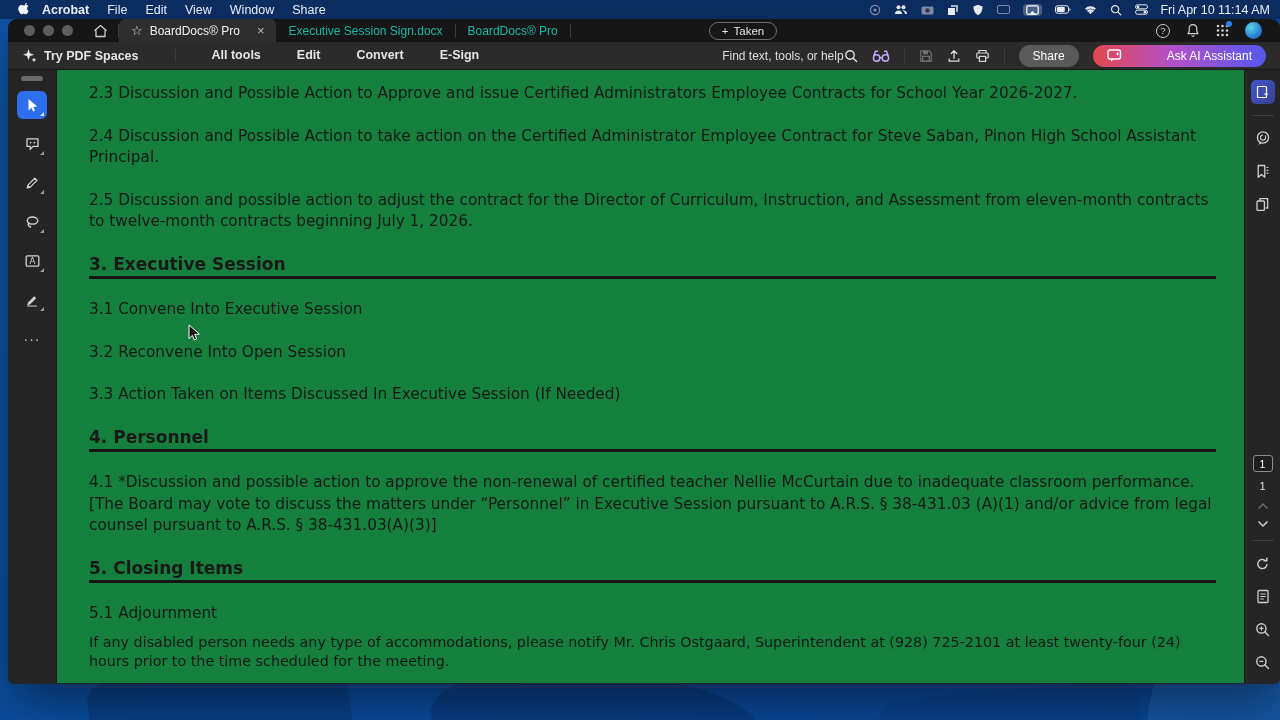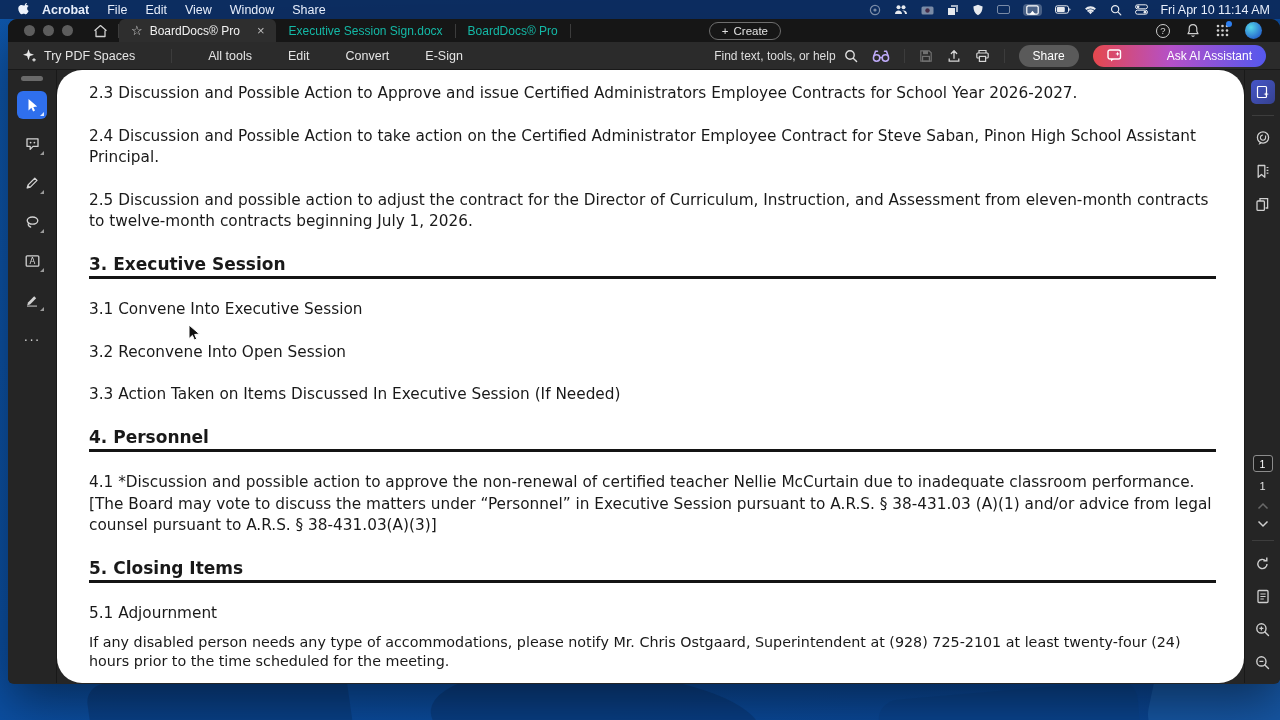--- a/index.html
+++ b/index.html
@@ -52,25 +52,25 @@
   .help-circ { width:14px; height:14px; border:1.3px solid #cfcfcf; border-radius:50%;
     font-size:9.5px; display:flex; align-items:center; justify-content:center; color:#cfcfcf; }
   .apps-wrap { position:relative; display:flex; }
   .apps-dot { position:absolute; right:-3px; top:-3px; width:6px; height:6px; border-radius:50%; background:#2d7ff0; }
   .avatar { width:17px; height:17px; border-radius:50%;
     background:radial-gradient(circle at 35% 32%, #55d7e8, #2a6fd0 70%, #1d4fa0); }
 
   
   .toolbar { height:28px; background:#2b2b2b; border-bottom:1px solid #191919;
     display:flex; align-items:center; padding:0 14px; color:#e4e4e4; font-size:12.5px; }
-  .tool-left { display:flex; align-items:center; gap:36px; }
+  .tool-left { display:flex; gap:36px;font-weight:bold; }
   .spaces { display:flex; align-items:center; gap:7px; }
   .toolbar .spacer { flex:1; }
   .tool-right { display:flex; align-items:center; gap:14px; }
-  .findtxt { font-size:12px; color:#dedede; display:flex; align-items:center; gap:8px; }
+  .findtxt { font-size:12px; color:#dedede; display:flex; align-items:center; gap:0; }
   .icbtn { display:flex; align-items:center; color:#d6d6d6; }
   .icbtn.disabled { color:#707070; }
   .pill { border-radius:13px; padding:4px 14px; font-size:12px; font-weight:normal; color:#fff; display:flex; align-items:center; gap:6px; }
   .pill.share { background:#5a5a5a; }
   .pill.ai { background:linear-gradient(90deg,#e5484d 0%, #b450c8 45%, #5558ee 100%);gap:45px; }
 
   
   .mainrow { display:flex; height:613px; }
 
   
@@ -79,21 +79,21 @@
   .handle { width:22px; height:5px; border-radius:3px; background:#6a6a6a; margin-bottom:10px; }
   .tool { width:30px; height:28px; border-radius:6px; display:flex; align-items:center;
     justify-content:center; color:#d2d2d2; margin-bottom:11px; position:relative; }
   .tool.selected { background:#2f6fed; color:#fff; }
   .tool .fly { position:absolute; right:3px; bottom:3px; width:0; height:0;
     border-left:4px solid transparent; border-bottom:4px solid #9a9a9a; }
   .tool.selected .fly { border-bottom-color:#dce7ff; }
   .more-dots { color:#cfcfcf; font-size:14px; letter-spacing:1px; }
 
   
-  .docwrap { flex:1; background:#ffffff; overflow:hidden;border-radius:25px; }
+  .docwrap { flex:1; background:#15803d; overflow:hidden; }
   .doc { padding:13px 28px 20px 32px; color:#191919;
     font-family:"DejaVu Sans", sans-serif; font-size:15.3px; line-height:21.5px; }
   .blk { margin-bottom:21px; }
   .blk-heading { font-size:17px; font-weight:bold; border-bottom:3px solid #141414;
     padding-bottom:1px; margin:4px 0 20px 0; }
   .blk-note { font-size:14.3px; line-height:19.5px; margin-top:-13px; }
 
   
   .rrail { width:36px; background:#252525; border-left:1px solid #191919;
     display:flex; flex-direction:column; align-items:center; padding-top:10px; color:#cfcfcf; }
@@ -229,21 +229,21 @@
     <span class="tab">
       <span>Executive Session Sign.docx</span>
     </span>
     <span class="vdiv"></span>
     <span class="tab">
       <span>BoardDocs® Pro</span>
     </span>
     <span class="vdiv"></span>
     <span class="create-btn">
       <span>+</span>
-      <span>Create</span>
+      <span>Taken</span>
     </span>
     <span class="spacer"></span>
     <span class="tb-right">
       <span class="help-circ">?</span>
       <span>
         <svg width="14" height="15" viewBox="0 0 14 15">
             <path d="M7 1.6c-2.3 0-3.8 1.7-3.8 4v2.7L2 10.7h10L10.8 8.3V5.6c0-2.3-1.5-4-3.8-4z" fill="none" stroke="#cfcfcf" stroke-width="1.2" stroke-linejoin="round"></path>
             <path d="M5.7 12.4a1.4 1.4 0 0 0 2.6 0" fill="none" stroke="#cfcfcf" stroke-width="1.2"></path>
           </svg>
       </span>

